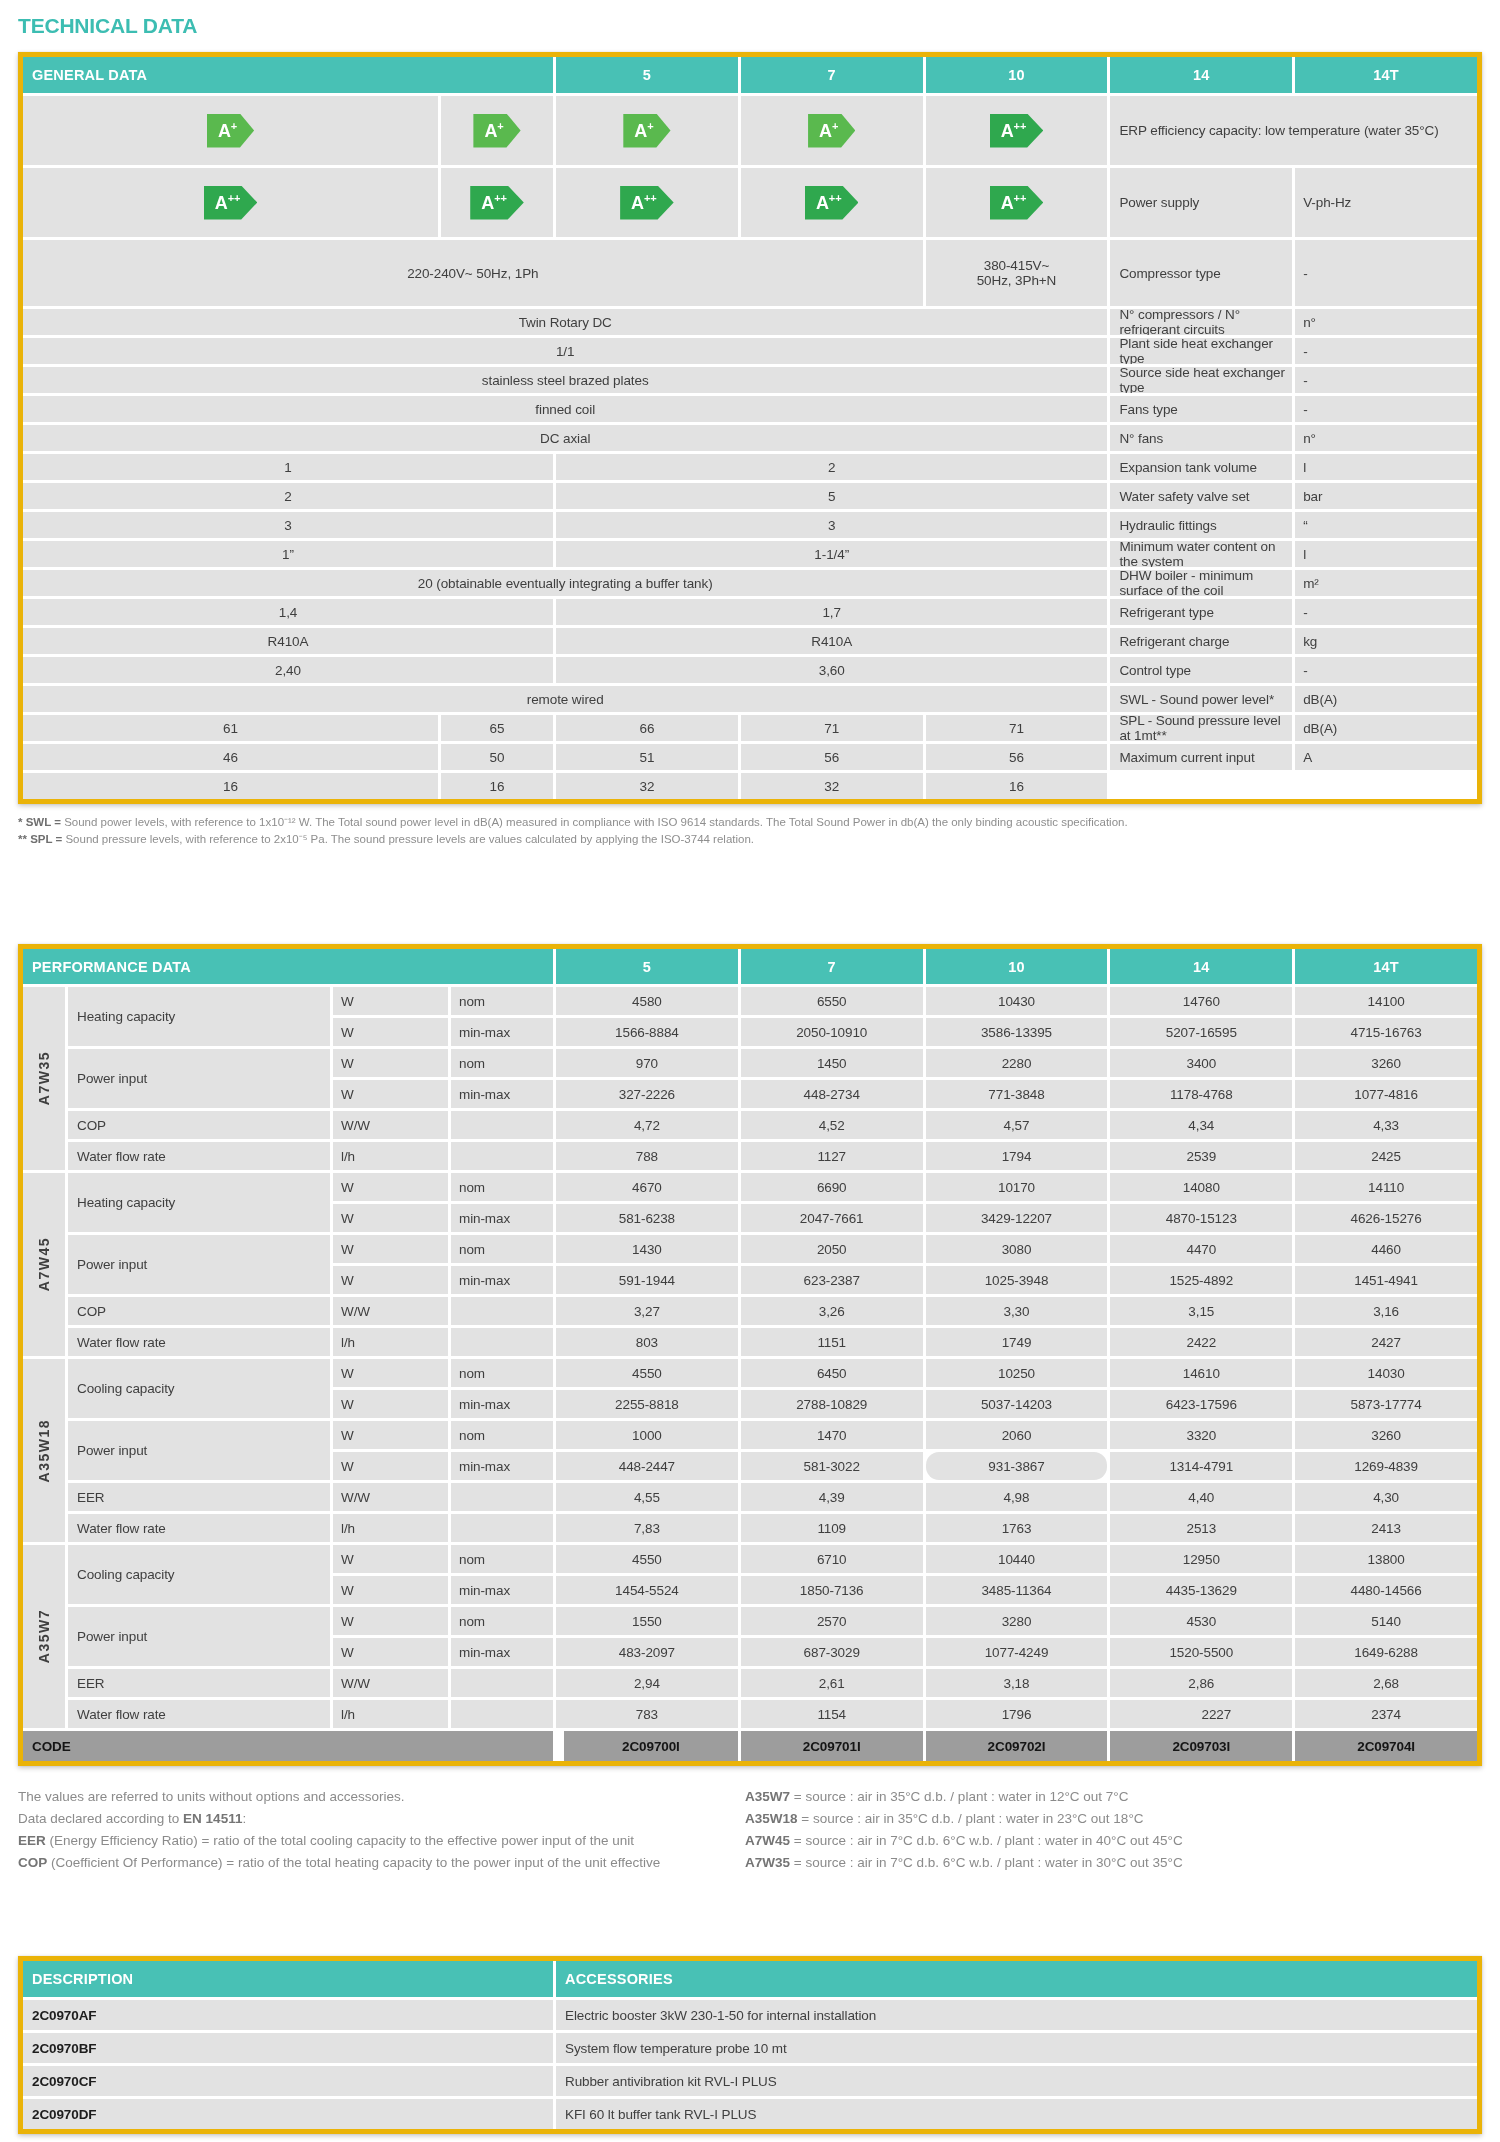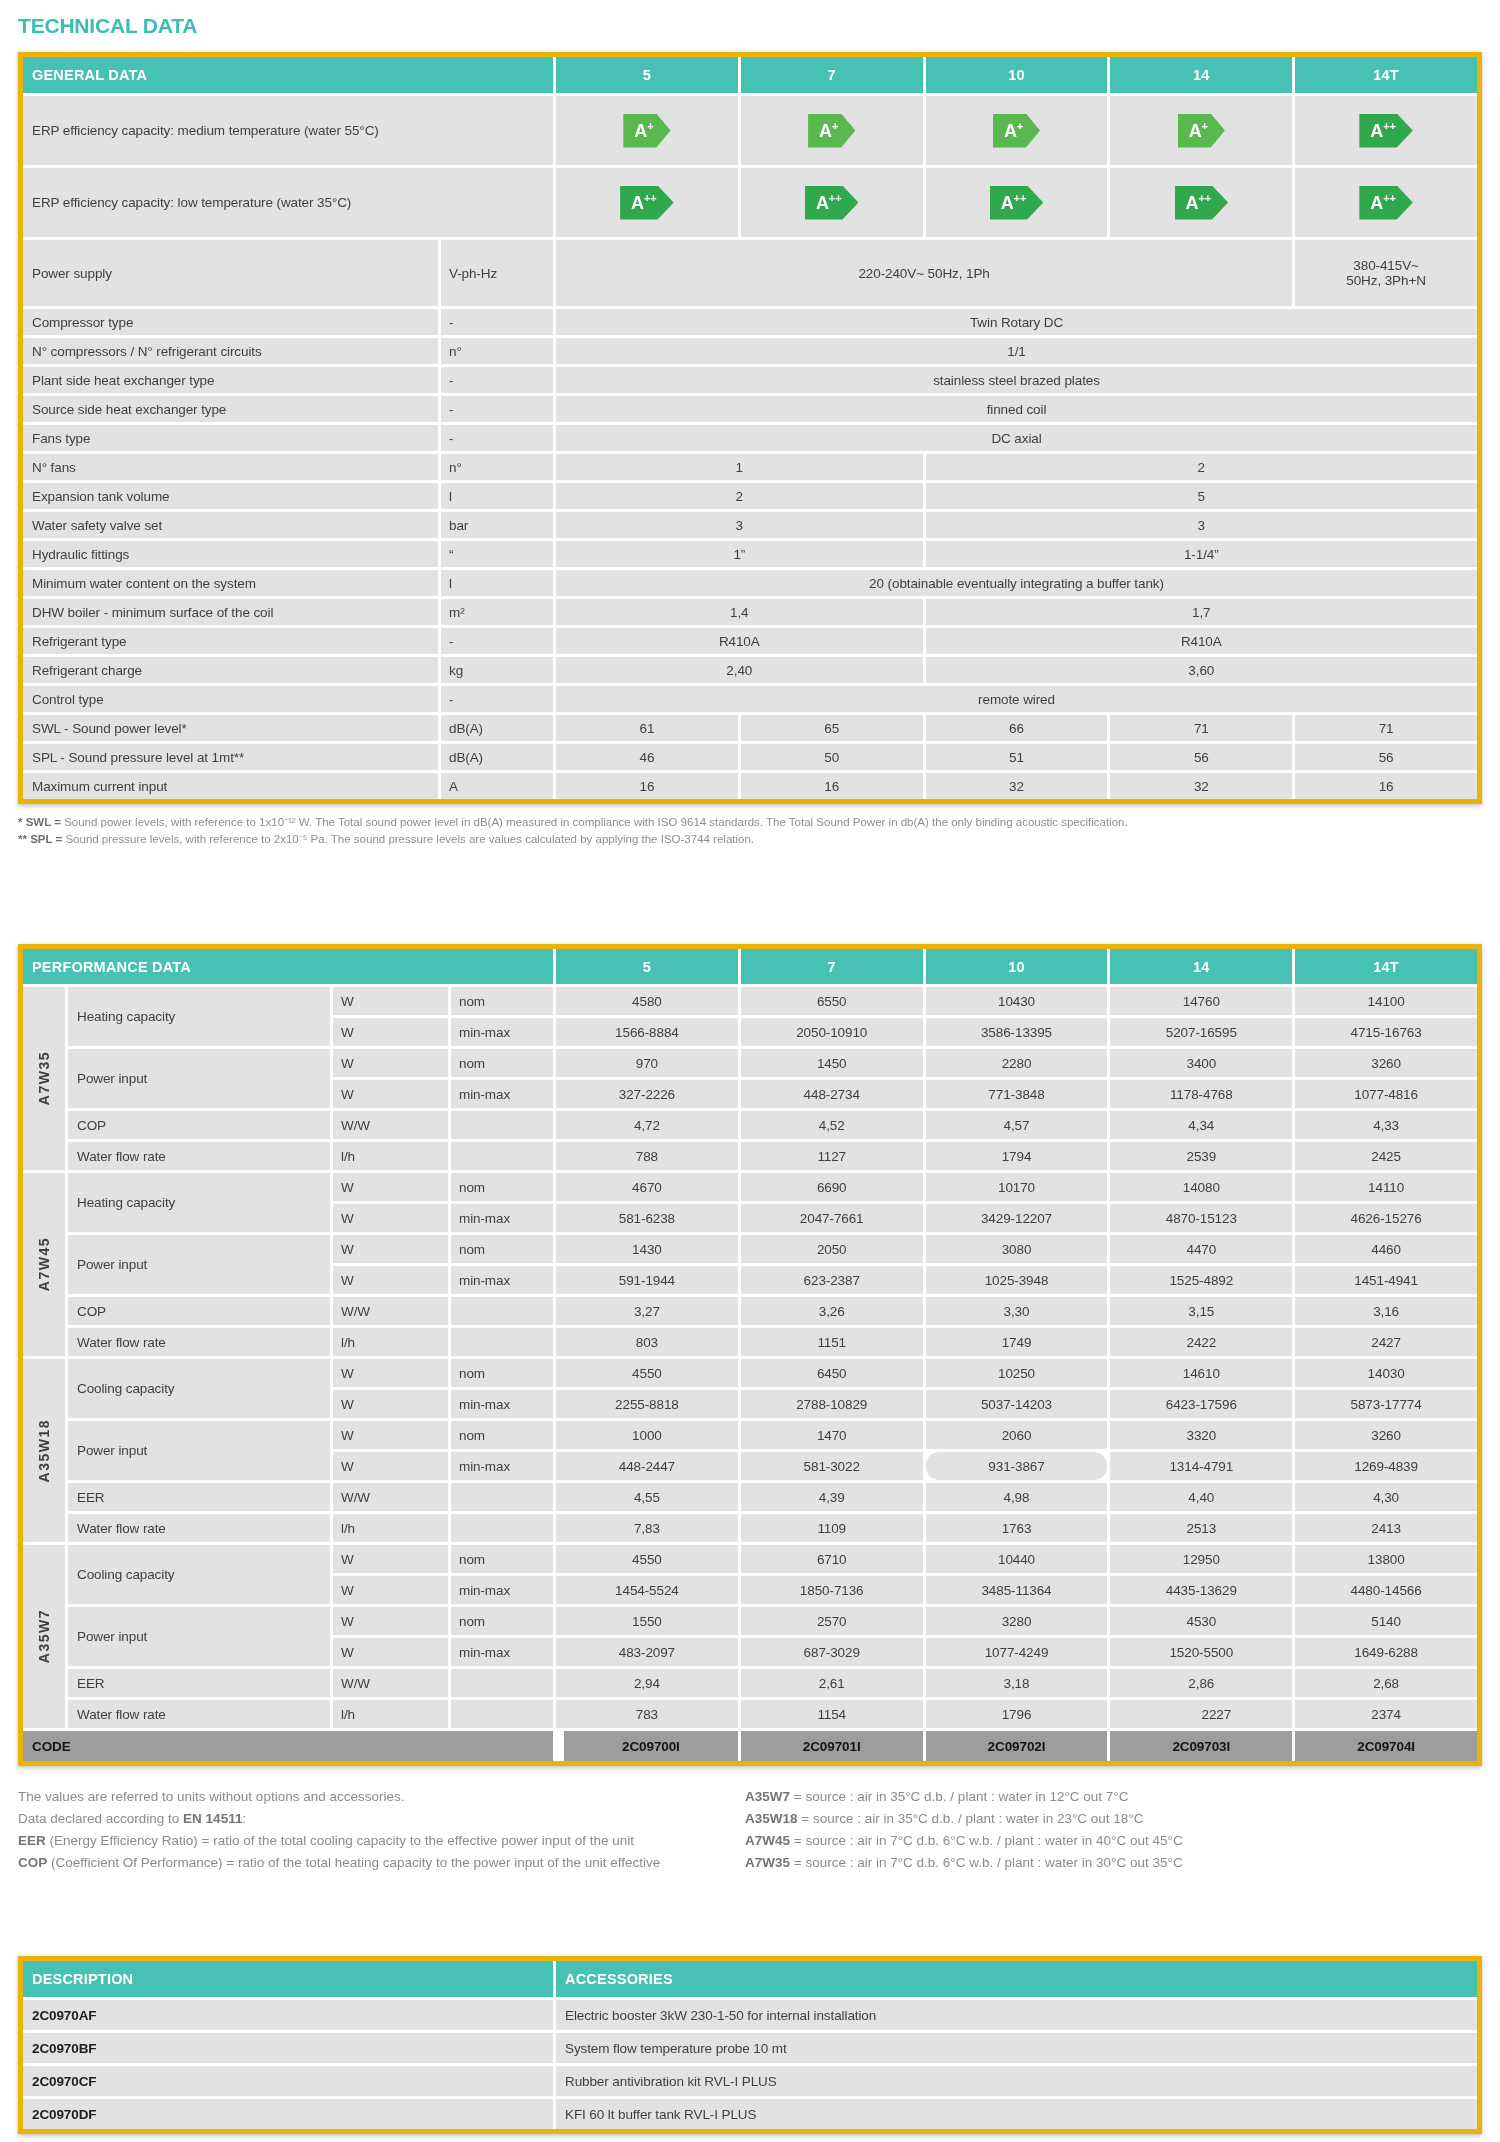--- a/index.html
+++ b/index.html
@@ -45,21 +45,20 @@
     <h1 class="title">TECHNICAL DATA</h1>
 
     <div class="card card-general">
       <div class="tbl tbl-general">
           <div class="c head lbl" style="grid-column: span 2;">GENERAL DATA</div>
           <div class="c head val">5</div>
           <div class="c head val">7</div>
           <div class="c head val">10</div>
           <div class="c head val">14</div>
           <div class="c head val">14T</div>
-          <div class="c lbl" style="grid-column: span 2;">ERP efficiency capacity: medium temperature (water 55°C)</div>
           <div class="c val badge-cell"><span class="blade" style="background: rgb(90, 185, 78);">A<sup>+</sup></span></div>
           <div class="c val badge-cell"><span class="blade" style="background: rgb(90, 185, 78);">A<sup>+</sup></span></div>
           <div class="c val badge-cell"><span class="blade" style="background: rgb(90, 185, 78);">A<sup>+</sup></span></div>
           <div class="c val badge-cell"><span class="blade" style="background: rgb(90, 185, 78);">A<sup>+</sup></span></div>
           <div class="c val badge-cell"><span class="blade" style="background: rgb(47, 168, 78);">A<sup>++</sup></span></div>
           <div class="c lbl" style="grid-column: span 2;">ERP efficiency capacity: low temperature (water 35°C)</div>
           <div class="c val badge-cell"><span class="blade" style="background: rgb(47, 168, 78);">A<sup>++</sup></span></div>
           <div class="c val badge-cell"><span class="blade" style="background: rgb(47, 168, 78);">A<sup>++</sup></span></div>
           <div class="c val badge-cell"><span class="blade" style="background: rgb(47, 168, 78);">A<sup>++</sup></span></div>
           <div class="c val badge-cell"><span class="blade" style="background: rgb(47, 168, 78);">A<sup>++</sup></span></div>

